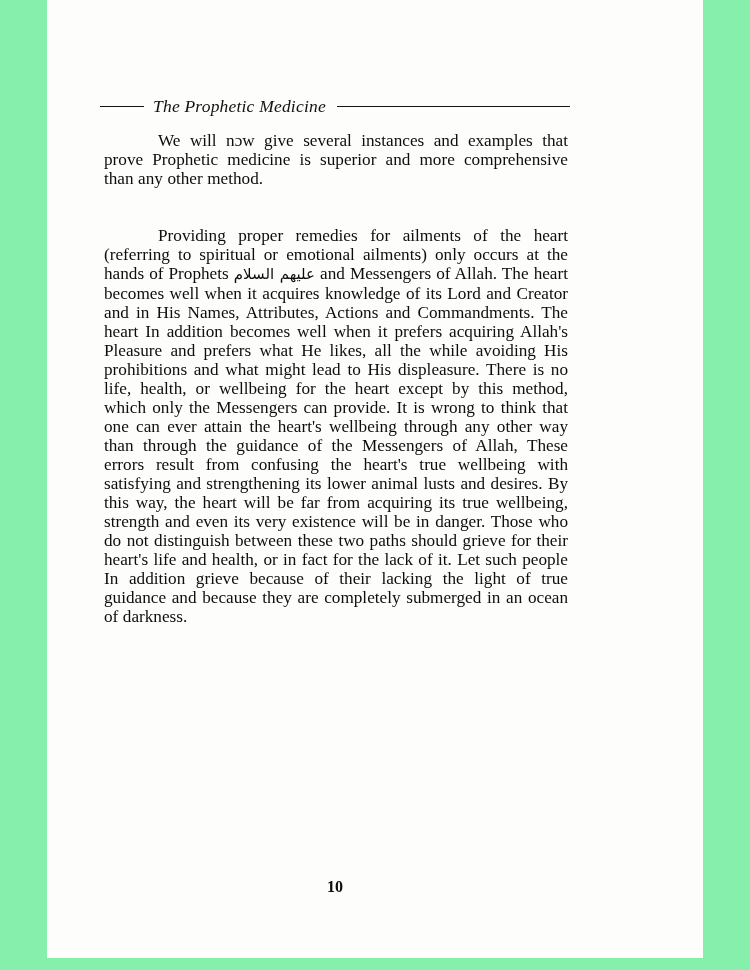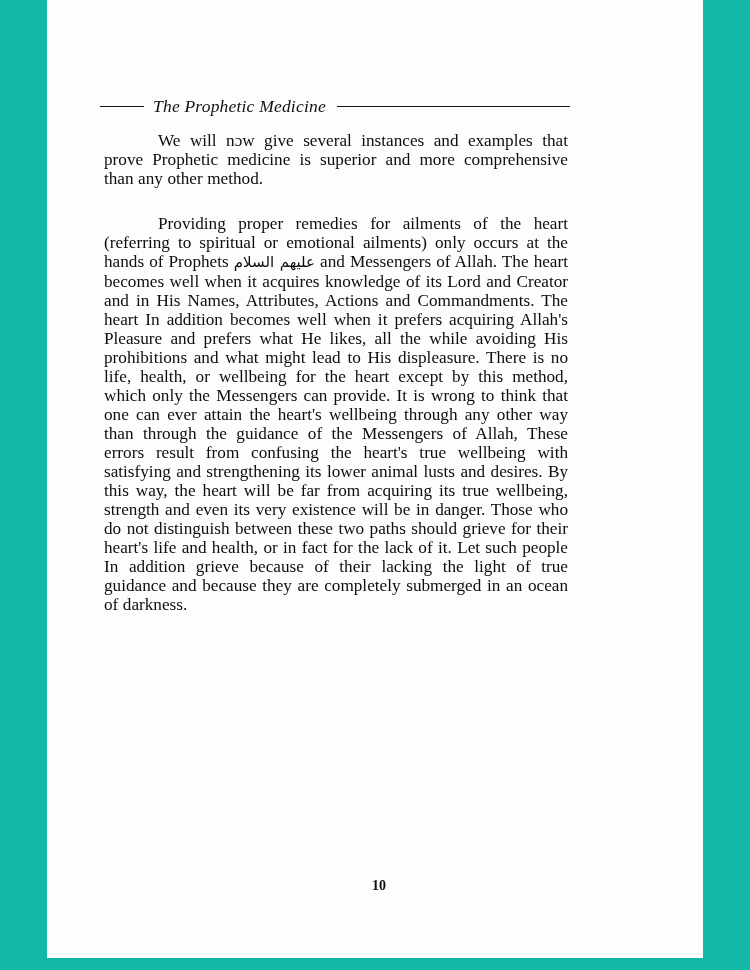--- a/index.html
+++ b/index.html
@@ -5,21 +5,21 @@
   html, body {
     margin: 0;
     padding: 0;
     background: #ffffff;
   }
 
   #page {
     position: relative;
     width: 750px;
     height: 970px;
-    background: #14b8a6;
+    background: #86efac;
     overflow: hidden;
     font-family: "Liberation Serif", "DejaVu Serif", serif;
     color: #000000;
   }
 
   
   .scan-field {
     position: absolute;
     left: 47px;
     top: 0;
@@ -68,41 +68,40 @@
     margin: 0;
     font-size: 17.2px;
     line-height: 19px;
     text-align: justify;
     text-justify: inter-word;
     text-indent: 54px;
     color: #0d0d0d;
     word-spacing: 0.2px;
   }
 
-  .para + .para { margin-top: 26px; }
+  .para + .para { margin-top: 38px; }
 
   .arabic {
     font-family: "DejaVu Sans", sans-serif;
     font-size: 15px;
     direction: rtl;
     unicode-bidi: isolate;
     white-space: nowrap;
   }
 
   
   .folio {
     position: absolute;
     left: 0;
     top: 878px;
     width: 670px;
     text-align: center;
-    font-size: 14px;
+    font-size: 16px;
     font-weight: bold;
     color: #0d0d0d;
-    margin-left: 44px;
   }
 </style>
 </head>
 <body>
 
 <div id="page">
 
   <div class="scan-field"></div>
 
   <div class="running-head">

